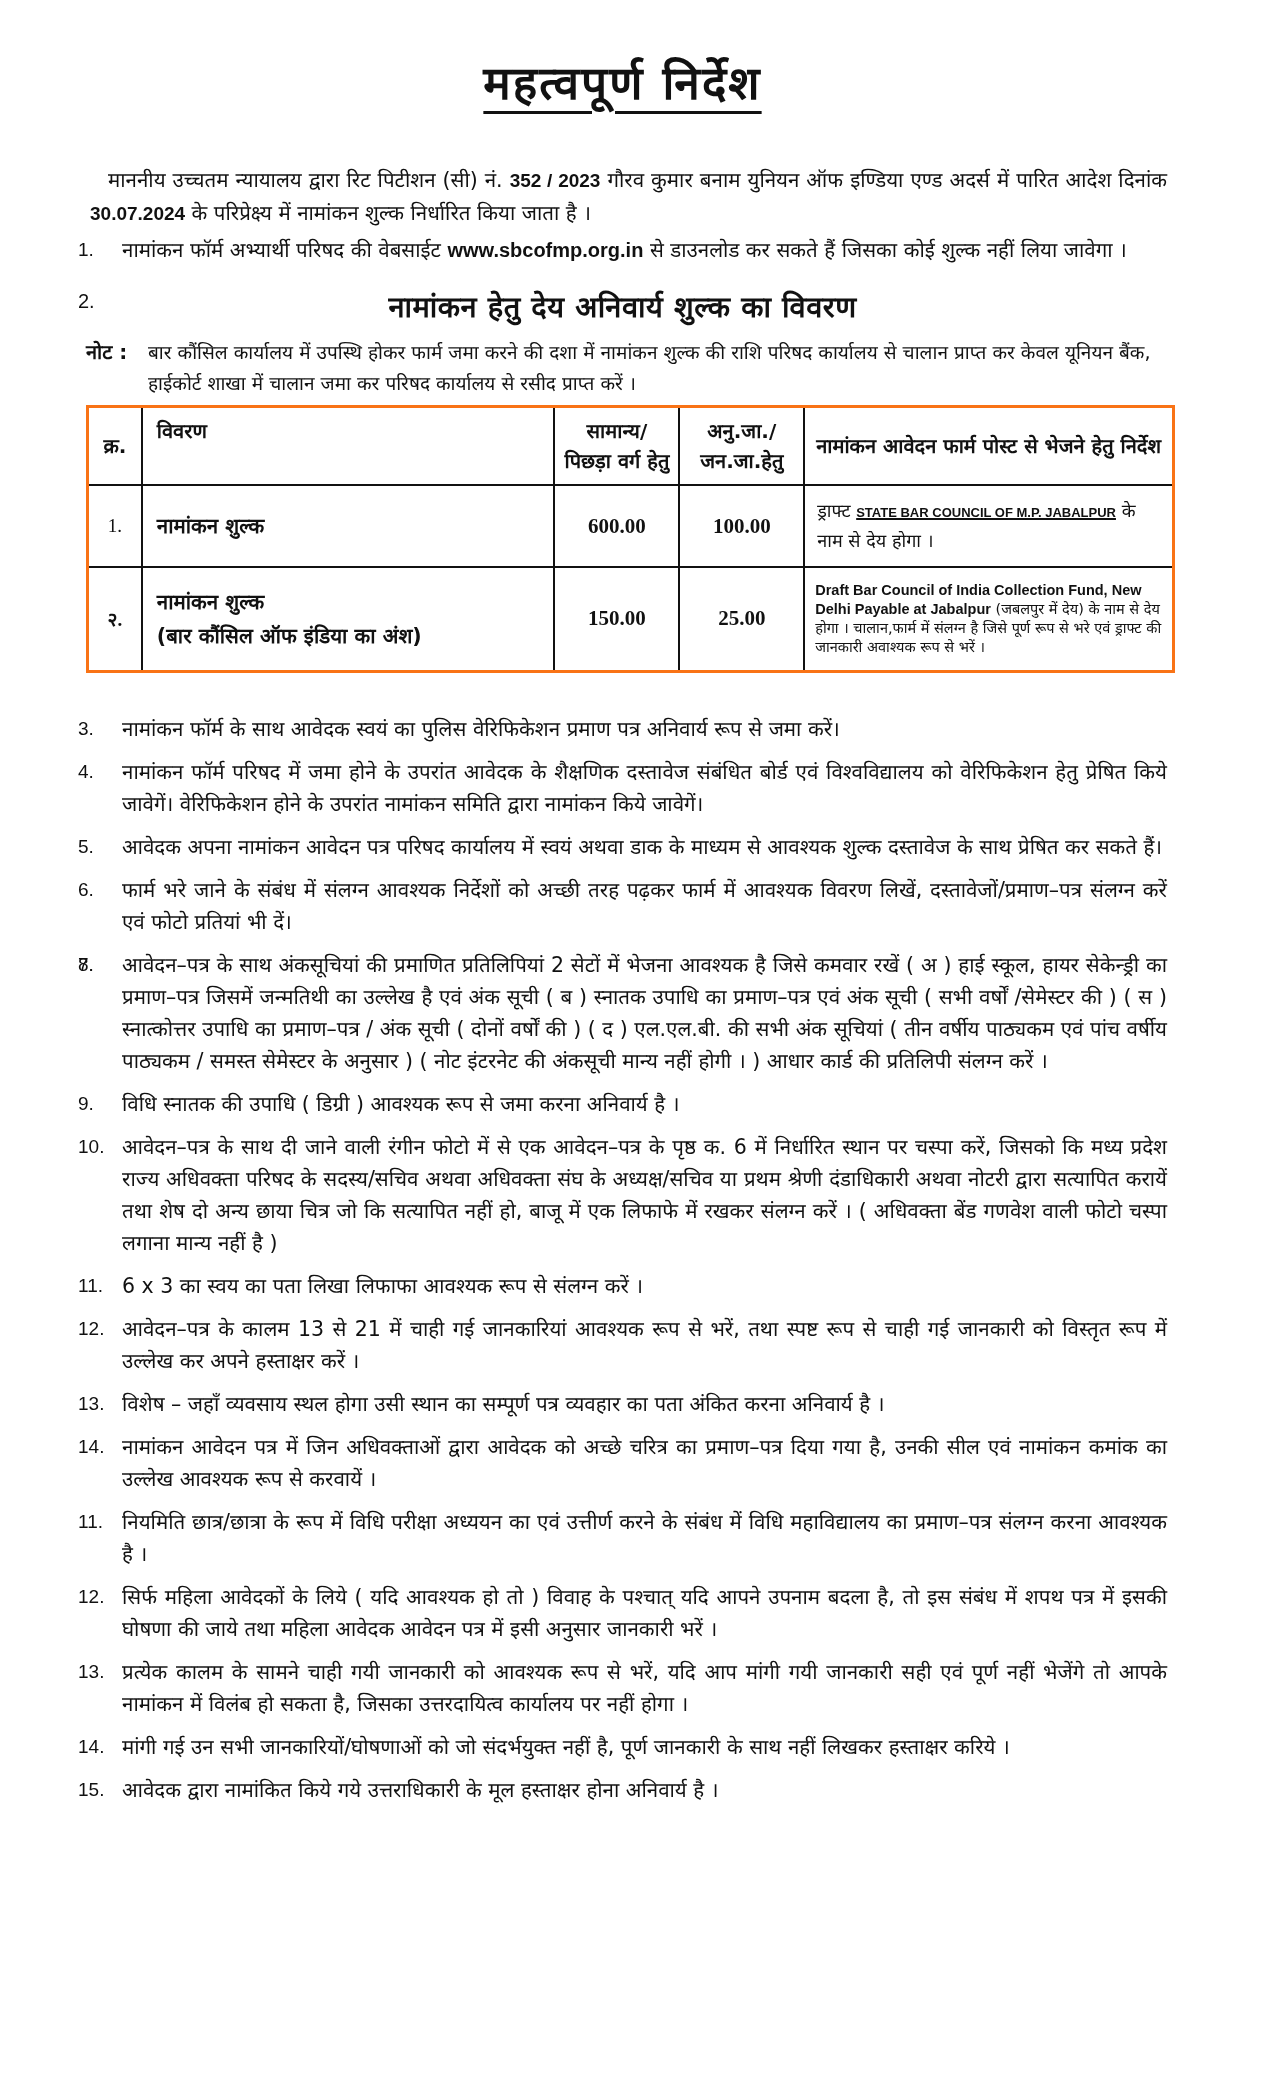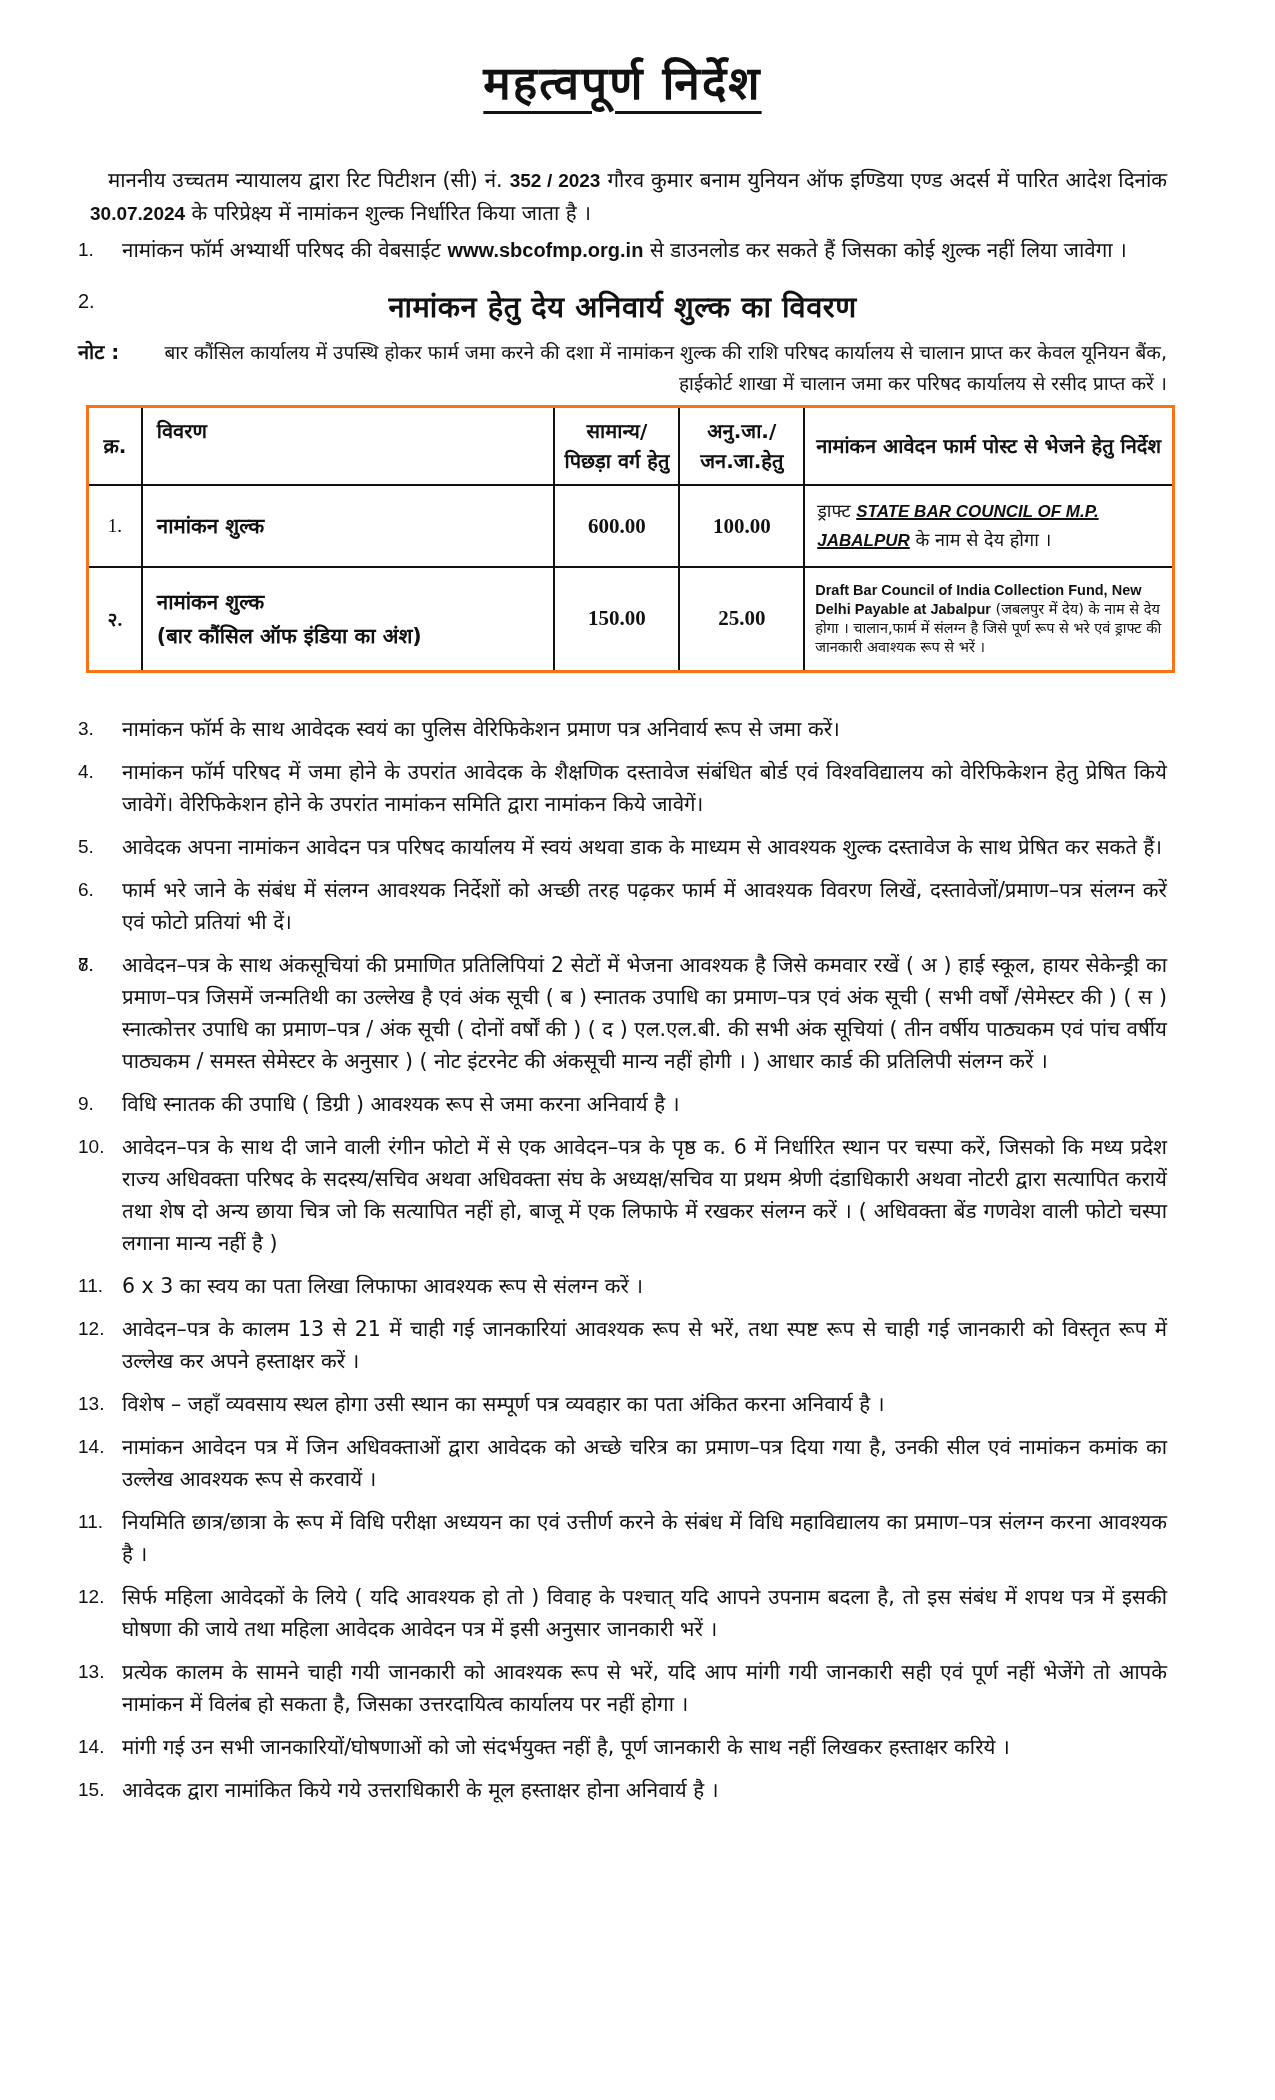--- a/index.html
+++ b/index.html
@@ -59,24 +59,23 @@
   .section2 h2 {
     text-align:center;
     font-size:29px; font-weight:bold;
     letter-spacing:0.5px;
   }
 
   
   .note {
     position:relative;
     padding-left:62px;
-    margin-left:0;
+    margin-left:8px;
     font-size:19px; line-height:31px;
     margin-bottom:6px;
-    text-align:right;
   }
   .note .note-label { position:absolute; left:0; top:0; font-weight:bold; font-size:20px; }
   .note .note-p2 { position:relative; }
   .arrow-wrap { display:inline-block; width:14px; height:10px; position:relative; }
   .arrow-wrap svg { position:absolute; left:2px; top:-6px; }
 
   
   table.fees {
     width:100%;
     border-collapse:collapse;
@@ -94,21 +93,21 @@
     white-space:pre-line;
     line-height:30px;
   }
   th.h-small { font-size:19px; }
   td.c-num { text-align:center; font-size:19px; font-family:"Liberation Serif", serif; }
   td.c-desc { padding:12px 14px; font-size:20.5px; font-weight:bold; line-height:34px; }
   td.c-fee { text-align:center; font-size:21px; font-family:"Liberation Serif", serif;font-weight:bold; }
   td.c-instr { padding:8px 12px; font-size:18px; line-height:28px; }
   .instr-bold-u {
     font-weight:bold; font-family:"Liberation Sans", sans-serif;
-    font-size:17px; text-decoration:underline; text-decoration-thickness:2px;font-style:italic;
+    font-size:13px; text-decoration:underline; text-decoration-thickness:2px;
   }
   td.c-instr2 { padding:6px 10px; font-size:14.5px; line-height:19px; }
   .instr2-bold { font-weight:bold; font-family:"Liberation Sans", sans-serif; font-size:14.5px; }
 
   .row1 td { height:82px; }
   .row2 td { border-top:3px solid #111; height:104px; }
 
   
   .main-list { margin-top:40px; }
 </style>

